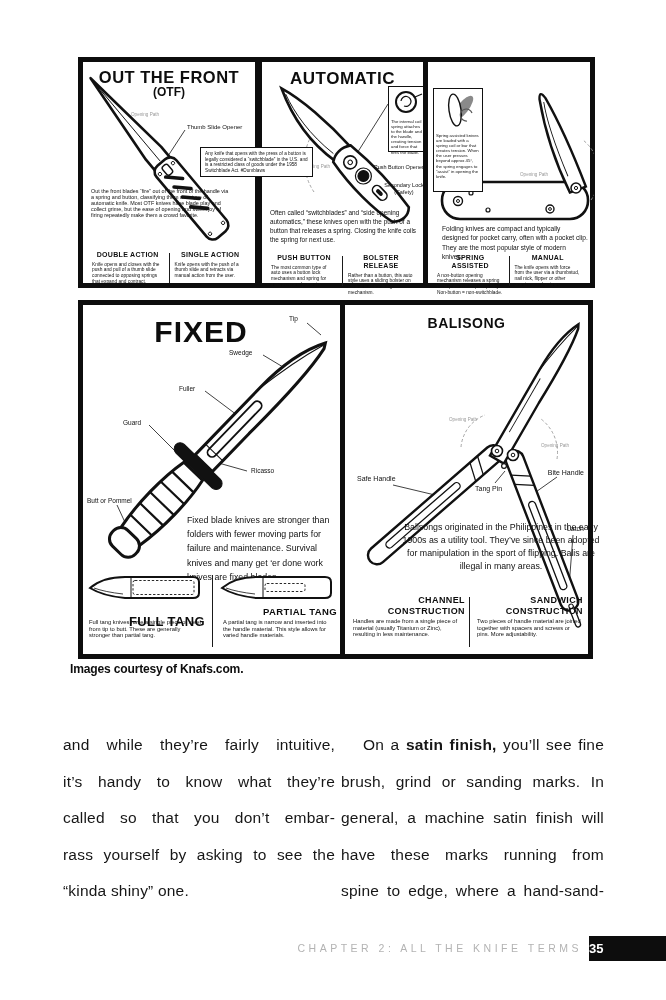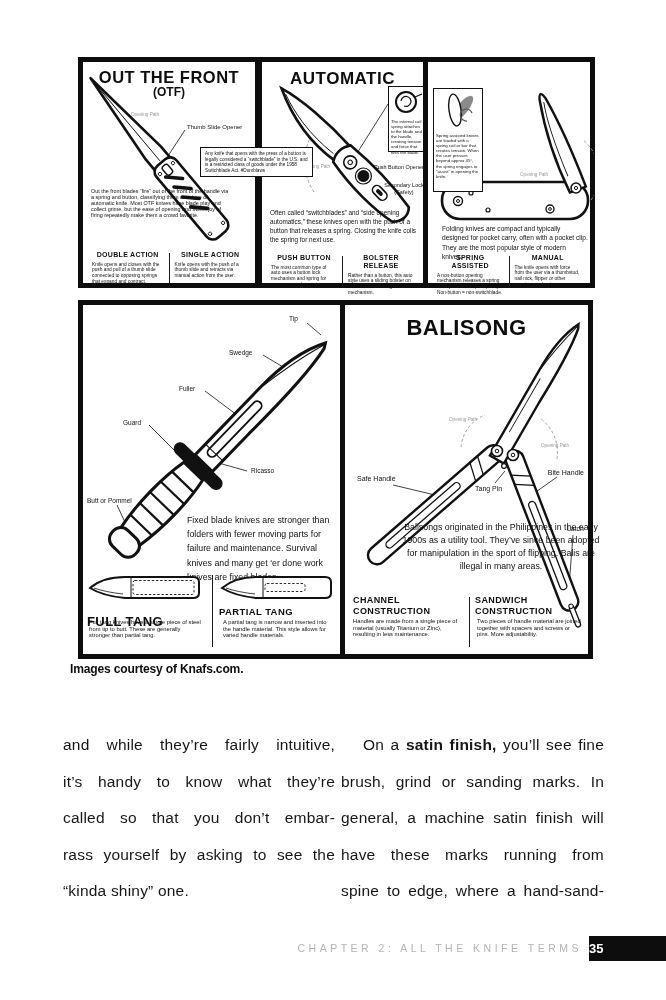--- a/index.html
+++ b/index.html
@@ -19,21 +19,21 @@
   .ch { font-weight:bold; font-size:7px; line-height:8px; text-align:center; letter-spacing:.3px; margin-bottom:2.5px; }
   .ct { font-size:4.8px; line-height:5.7px; }
   .vd { width:1px; background:#1a1a1a; margin-top:2px; height:30px; }
 
   .inset { position:absolute; border:1.2px solid #111; background:#fff; padding:2px; }
   .inset .itxt { font-size:4.3px; line-height:5.1px; color:#111; }
 
   .note { position:absolute; left:200px; top:147px; width:113px; border:1.4px solid #111; background:#fff;
           padding:3px 4px; font-size:4.7px; line-height:5.6px; z-index:9; }
 
-  .bigch { position:absolute; font-weight:bold; text-align:left; letter-spacing:.4px; color:#0d0d0d; }
+  .bigch { position:absolute; font-weight:bold; text-align:right; letter-spacing:.4px; color:#0d0d0d; }
   .bigct { position:absolute; font-size:5.8px; line-height:6.6px; }
   .bigvd { position:absolute; width:1px; background:#1a1a1a; }
 
   .caption { position:absolute; left:70px; top:661px; font-size:13px; font-weight:bold; letter-spacing:-.2px;
              transform:scaleX(.93); transform-origin:left center; color:#0d0d0d; }
 
   .aline { position:absolute; font-size:15.5px; letter-spacing:.2px; color:#161616; line-height:36.5px; height:36.5px; white-space:normal; }
   .jl { text-align:justify; text-align-last:justify; }
 
   .footer-chapter { position:absolute; left:280px; top:942px; width:302px; text-align:right; color:#b3b3b3;
@@ -169,20 +169,21 @@
       </div>
       <div class="vd"></div>
       <div class="col">
         <div class="ch">MANUAL</div>
         <div class="ct">The knife opens with force from the user via a thumbstud, nail nick, flipper or other opening mechanism.</div>
       </div>
     </div>
   </section>
 
   <section class="panel" style="left:78px;top:300px;width:267px;height:359px;">
+    <div class="ptitle" style="left:30px;right:auto;width:176px;top:10px;font-size:30px;letter-spacing:1px;">FIXED</div>
     <svg class="art" style="left:0;top:0;" width="257" height="349" viewBox="0 0 257 349">
       <path d="M224,18 L238,30" stroke="#111" stroke-width="0.8" fill="none"></path>
       <path d="M180,50 L210,68" stroke="#111" stroke-width="0.8" fill="none"></path>
       <path d="M122,86 L162,116" stroke="#111" stroke-width="0.8" fill="none"></path>
       <path d="M66,120 L104,158" stroke="#111" stroke-width="0.8" fill="none"></path>
       <path d="M164,166 L132,157" stroke="#111" stroke-width="0.8" fill="none"></path>
       <path d="M34,200 L46,226" stroke="#111" stroke-width="0.8" fill="none"></path>
       <g transform="translate(38,241) rotate(44)" fill="#fff" stroke="#111">
         <path d="M-10,-117 L-10,-210 C-10,-242 -5,-268 6,-288 L9,-283 C14,-258 15,-215 14,-170 L14,-117 Z" stroke-width="3"></path>
         <path d="M-10,-208 C-6,-238 -1,-262 6,-285" stroke-width="1.1" fill="none"></path>
@@ -214,21 +215,21 @@
       <rect x="46" y="12.5" width="40" height="8" rx="2" fill="none" stroke="#111" stroke-width="0.9" stroke-dasharray="2.4 1.8"></rect>
     </svg>
     <div class="bigch" style="left:4px;top:301px;width:118px;font-size:13px;margin-top:8px;">FULL TANG</div>
     <div class="bigch" style="left:136px;top:301px;width:118px;font-size:9.5px;">PARTIAL TANG</div>
     <div class="bigct" style="left:6px;top:314px;width:114px;">Full tang knives have a single piece of steel from tip to butt. These are generally stronger than partial tang.</div>
     <div class="bigct" style="left:140px;top:314px;width:110px;">A partial tang is narrow and inserted into the handle material. This style allows for varied handle materials.</div>
     <div class="bigvd" style="left:129px;top:270px;height:72px;"></div>
   </section>
 
   <section class="panel" style="left:340px;top:300px;width:253px;height:359px;">
-    <div class="ptitle" style="top:10px;font-size:22px;">BALISONG</div>
+    <div class="ptitle" style="top:10px;font-size:14px;">BALISONG</div>
     <svg class="art" style="left:0;top:0;" width="243" height="349" viewBox="0 0 243 349">
       <path d="M116,142 A38,38 0 0 1 140,110" stroke="#9a9a9a" stroke-width="0.9" stroke-dasharray="3 2.2" fill="none"></path>
       <path d="M212,154 A42,42 0 0 0 196,114" stroke="#9a9a9a" stroke-width="0.9" stroke-dasharray="3 2.2" fill="none"></path>
       <path d="M48,180 L90,190" stroke="#111" stroke-width="0.8" fill="none"></path>
       <path d="M150,178 L160,166" stroke="#111" stroke-width="0.8" fill="none"></path>
       <path d="M212,172 L188,189" stroke="#111" stroke-width="0.8" fill="none"></path>
       <path d="M228,230 L224,282" stroke="#111" stroke-width="0.8" fill="none"></path>
       <g fill="#fff" stroke="#111">
         <g transform="translate(152,146) rotate(-131)">
           <rect x="-9" y="-168" width="18" height="172" rx="9" stroke-width="2.4"></rect>

